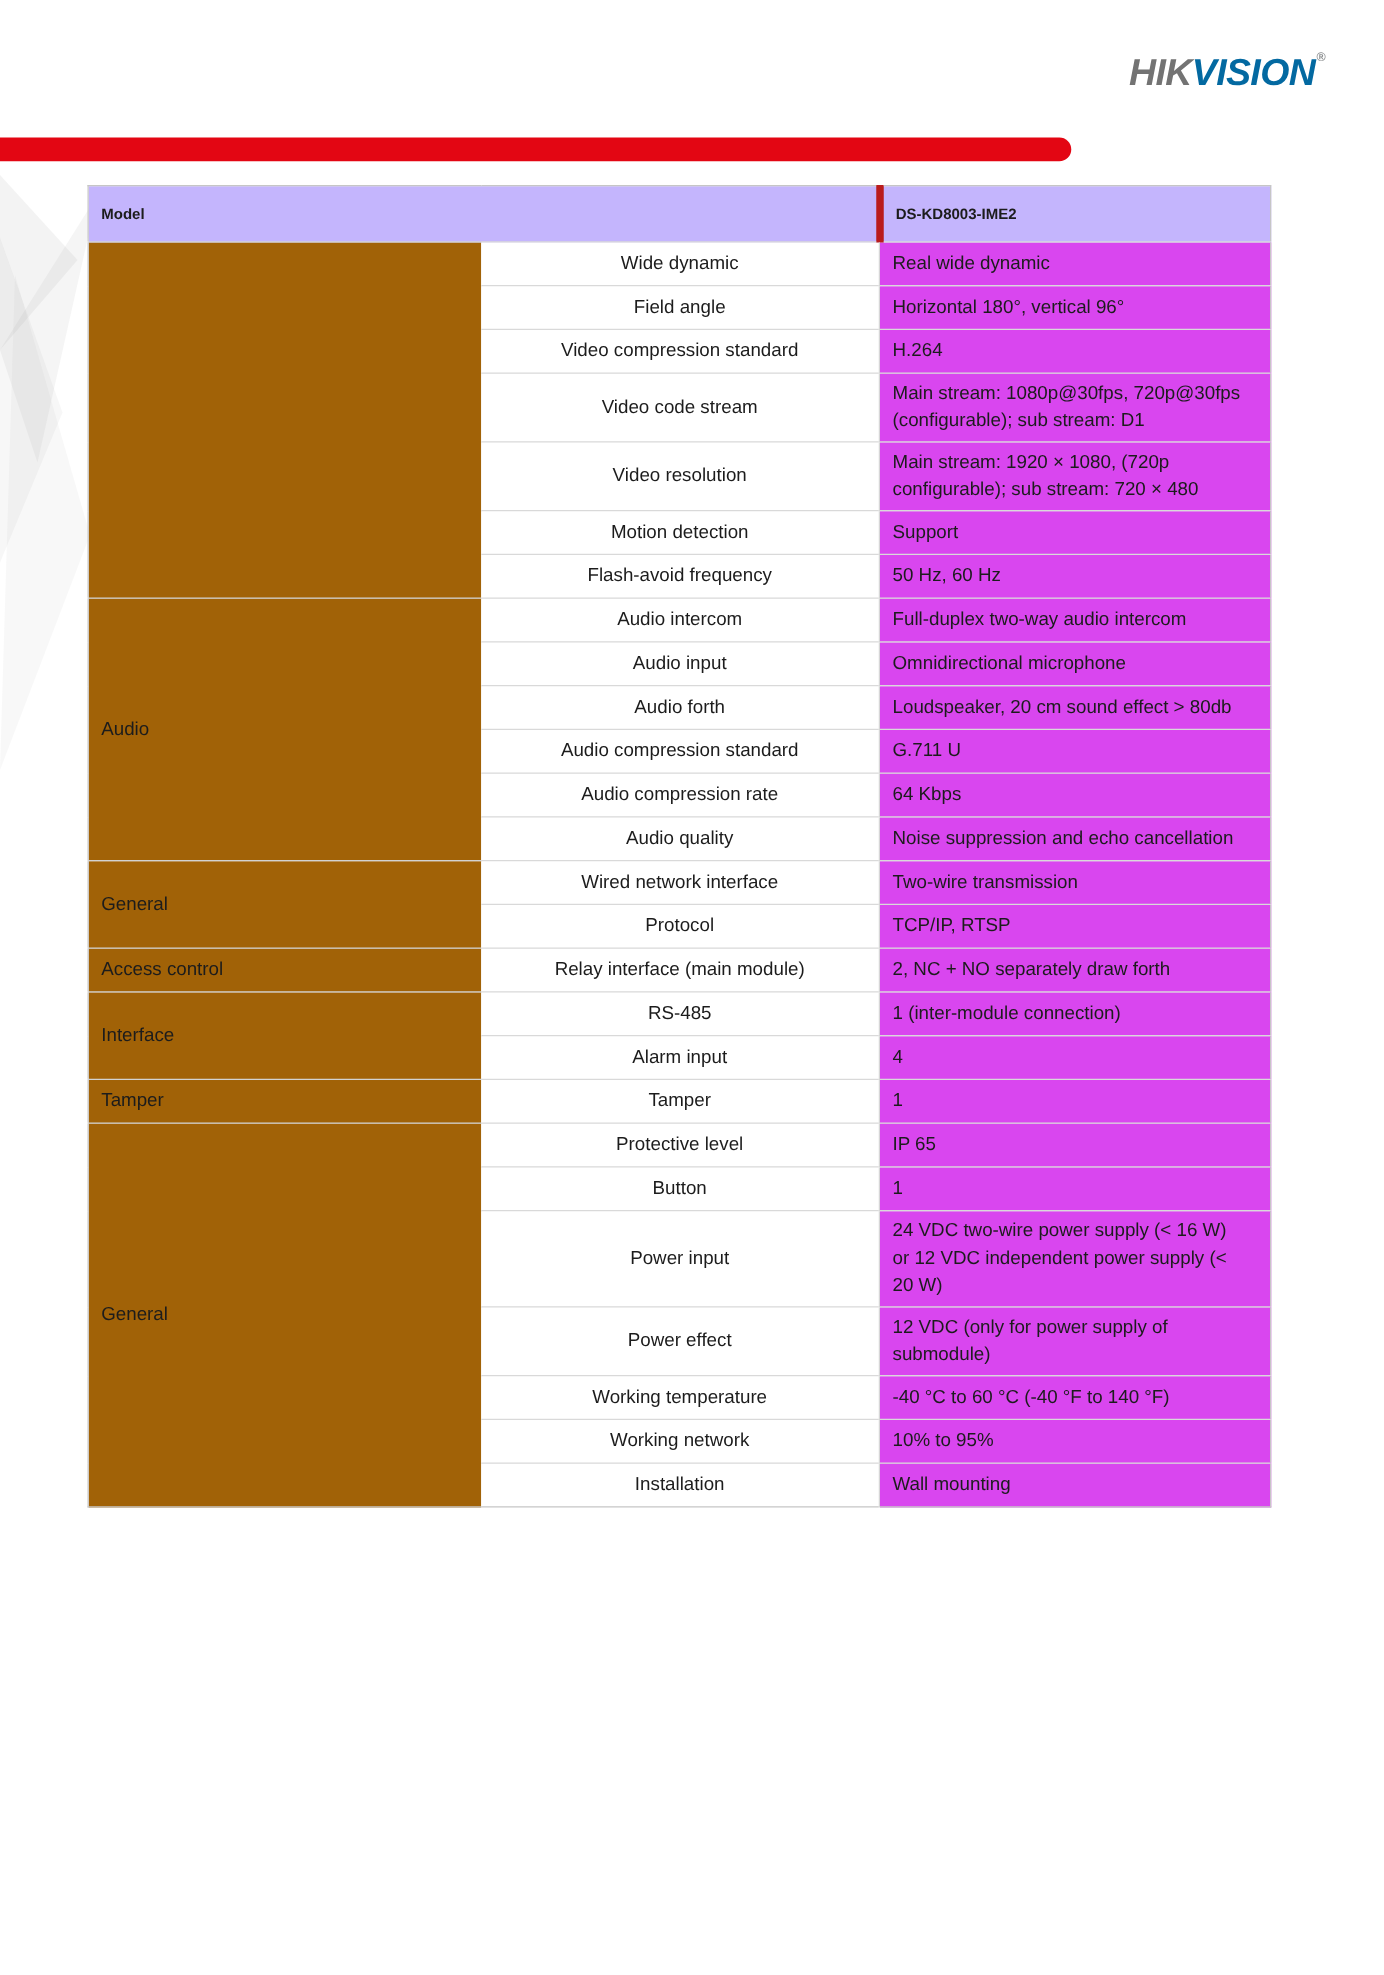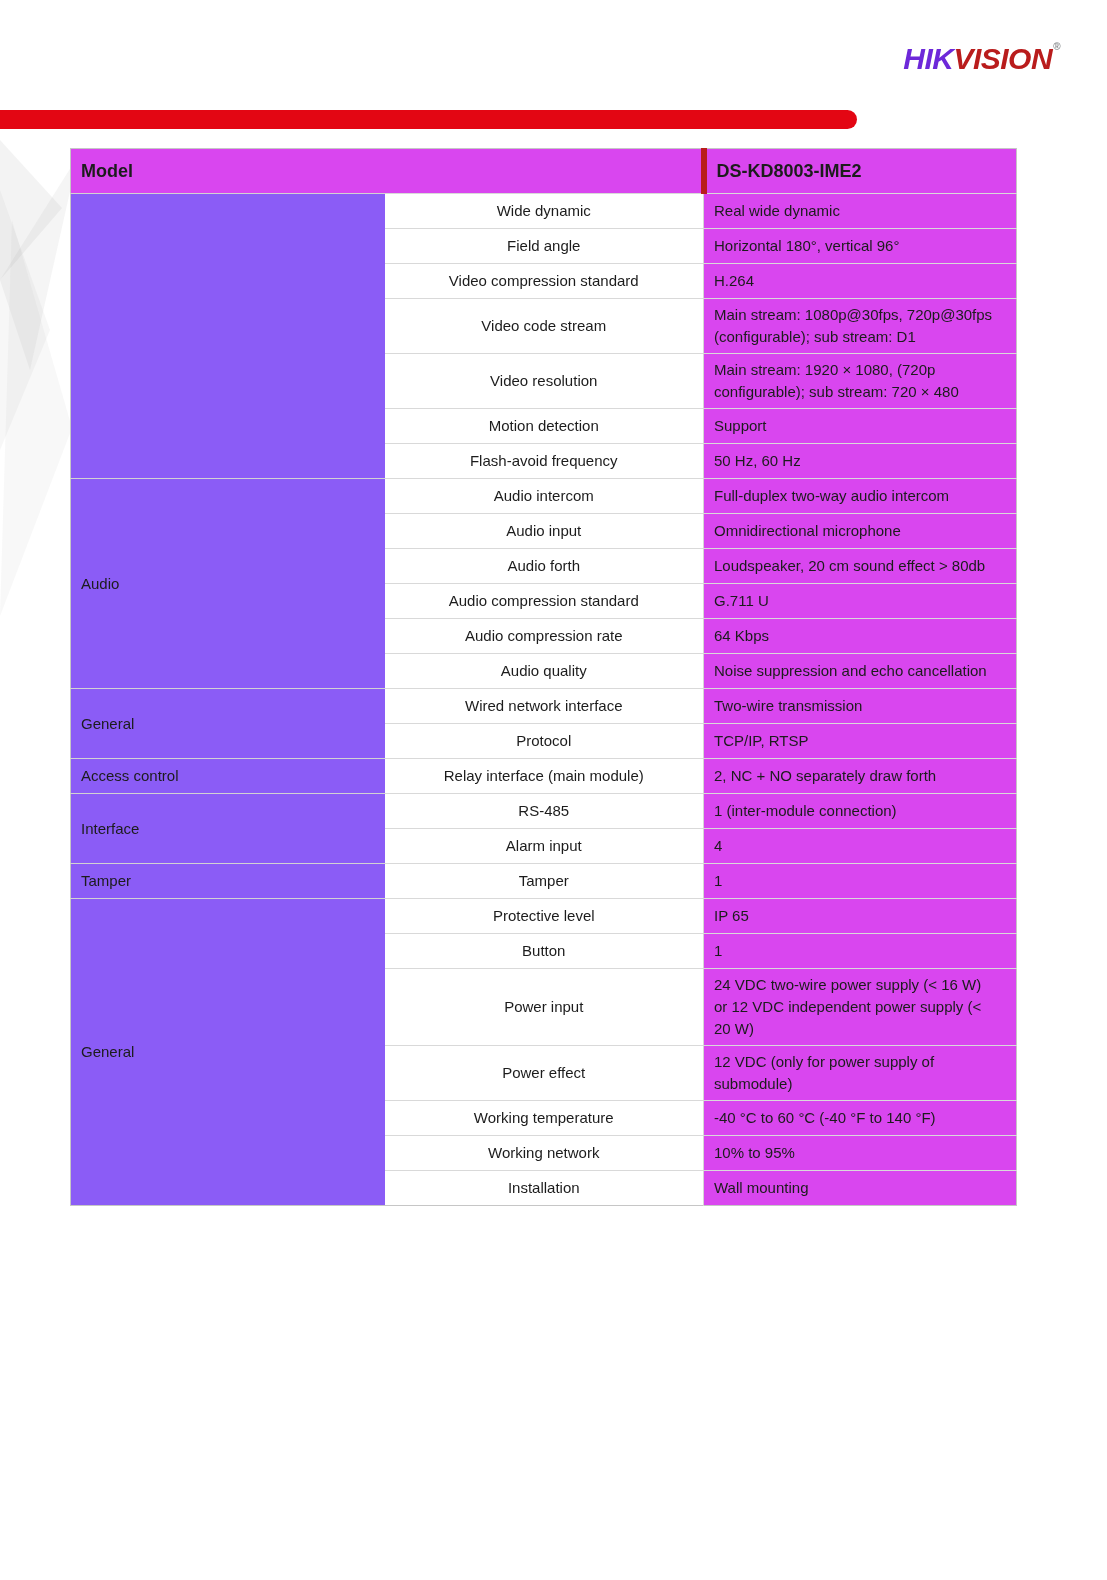--- a/index.html
+++ b/index.html
@@ -17,22 +17,22 @@
     position: absolute;
     top: 44px;
     right: 47px;
     font-style: italic;
     font-weight: bold;
     font-size: 30px;
     letter-spacing: -0.5px;
     white-space: nowrap;
     line-height: 1;
   }
-  .logo .hik { color: #6d28d9; }
-  .logo .vision { color: #b91c1c; }
+  .logo .hik { color: #737373; }
+  .logo .vision { color: #0369a1; }
   .logo .reg {
     font-size: 10px;
     font-style: normal;
     color: #8a8d8f;
     vertical-align: top;
     position: relative;
     top: -2px;
     margin-left: 1px;
   }
   
@@ -65,28 +65,28 @@
     font-size: 15px;
     border: 1px solid #c6c6c6;
   }
   .spec-table td {
     padding: 5px 10px;
     vertical-align: middle;
     line-height: 22px;
     overflow-wrap: break-word;
   }
   td.hdr {
-    background: #d946ef;
+    background: #c4b5fd;
     font-weight: bold;
     height: 34px;
-    font-size: 18px;
+    font-size: 12px;
   }
   td.hdr-val { border-left: 6px solid #b91c1c; }
   td.cat {
-    background: #8b5cf6;
+    background: #a16207;
     border-top: 1px solid #d2d2d2;
   }
   td.name {
     border-top: 1px solid #d9d9d9;
     height: 24px;
     background: #ffffff;
     text-align: center;
   }
   td.val {
     border-top: 1px solid #d9d9d9;

